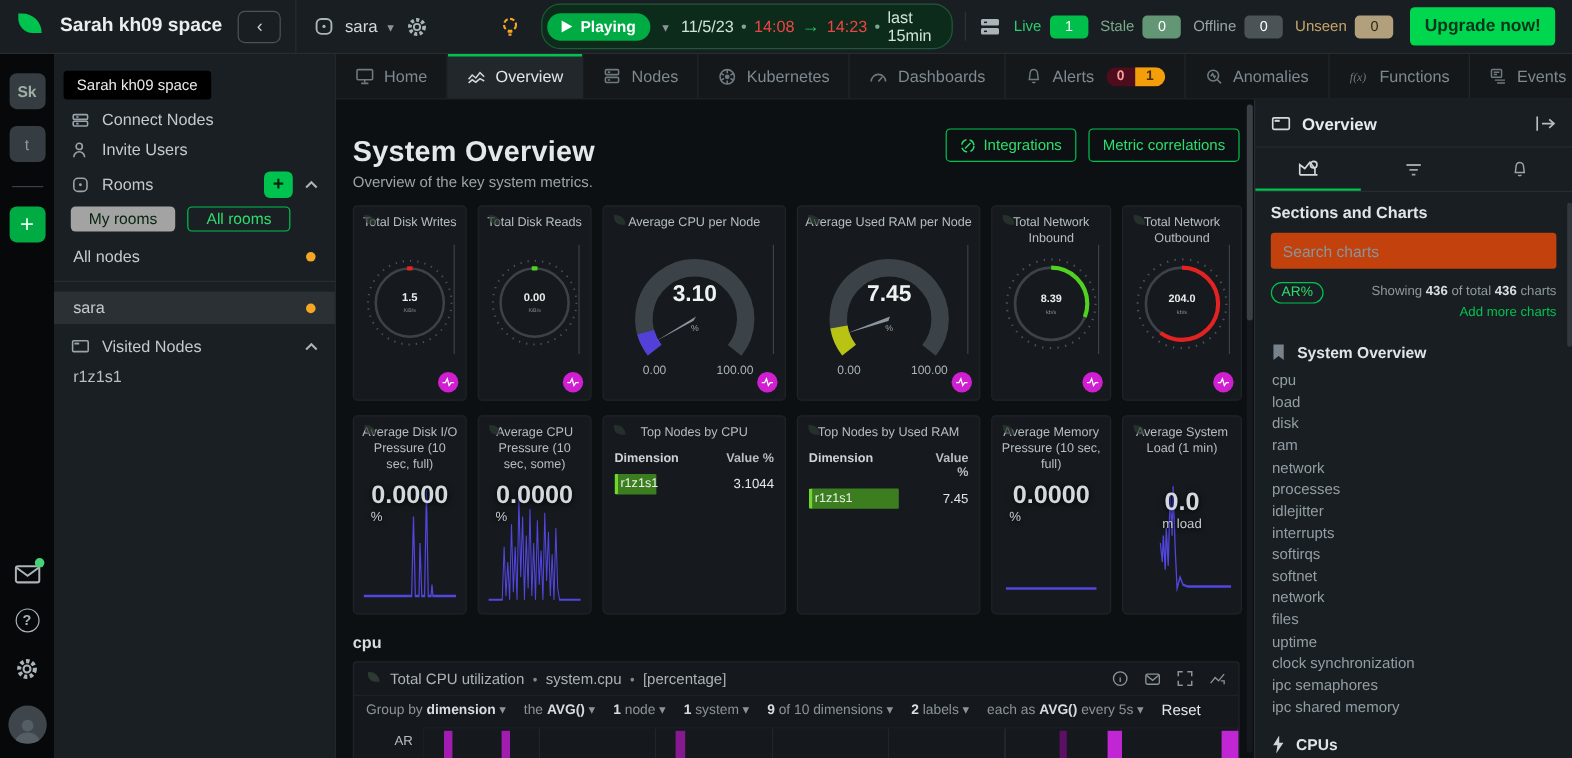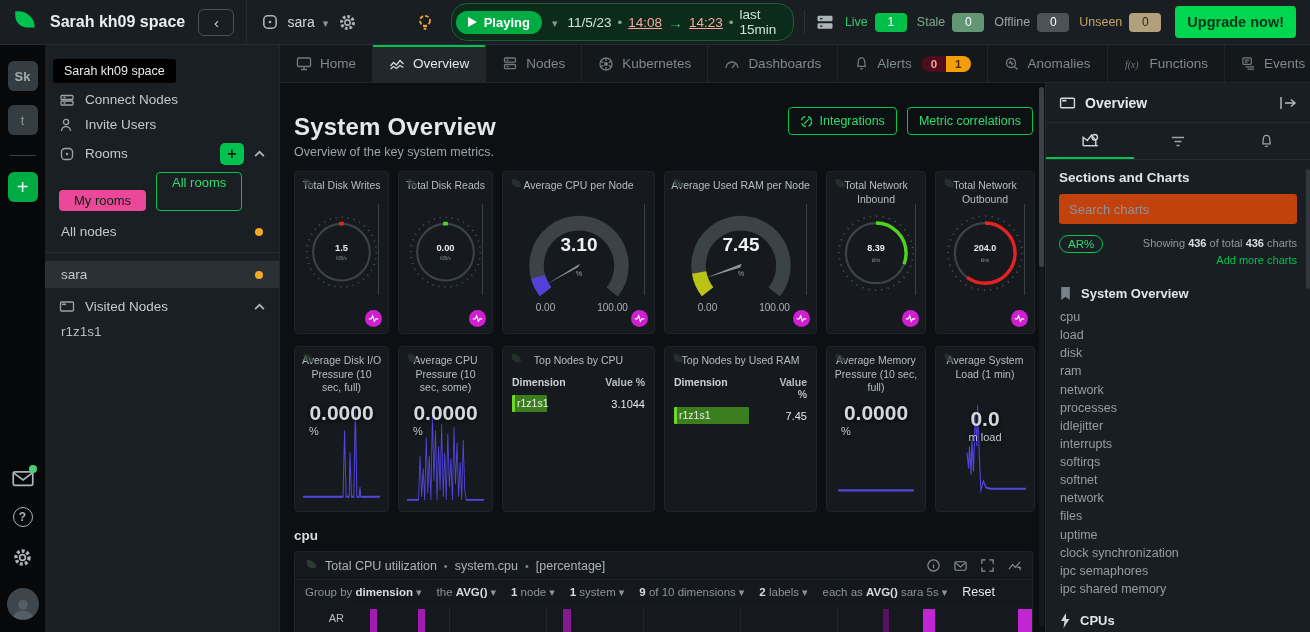--- a/index.html
+++ b/index.html
@@ -17,21 +17,21 @@
   .node-sel { display:flex; align-items:center; gap:8px; color:#d3dadd; font-size:14px; }
   .caret::after { content:"▾"; color:#8a949a; font-size:11px; }
   .hdr-ico { color:#aab4b9; }
   .hdr-gap { width:40px; }
   .playing-box { display:flex; align-items:center; gap:10px; background:#0c2b1b; border:1px solid #1e5c39;
     border-radius:16px; padding:3px 14px 3px 4px; margin-left:6px; }
   .playing-pill { display:flex; align-items:center; gap:7px; background:#00ab44; border-radius:999px;
     padding:4px 12px; color:#fff; font-weight:bold; font-size:13px; }
   .play-tri { width:0; height:0; border-left:9px solid #fff; border-top:5px solid transparent; border-bottom:5px solid transparent; }
   .daterange { display:flex; align-items:center; gap:6px; color:#cfe4d6; font-size:13.5px; }
-  .daterange .t { color:#fca5a5;text-decoration:underline; }
+  .daterange .t { color:#ef4444; }
   .daterange .arrow { color:#2ebd6b; font-size:15px; }
   .dot-sep::before { content:"•"; color:#7ca98b; }
   .vdiv { width:1px; height:24px; background:#2c3338; }
   .counts { display:flex; align-items:center; gap:10px; }
   .count { display:flex; align-items:center; gap:7px; font-size:12.5px; }
   .count .badge { min-width:32px; text-align:center; border-radius:4px; padding:2.5px 0; font-size:12px; color:#fff; }
   .count:nth-child(1) .lbl { color:#2ecc6e; } .count:nth-child(1) .badge { background:#00bf4a; }
   .count:nth-child(2) .lbl { color:#7ca98b; } .count:nth-child(2) .badge { background:#629674; }
   .count:nth-child(3) .lbl { color:#9aa4a8; } .count:nth-child(3) .badge { background:#4b5357; }
   .count:nth-child(4) .lbl { color:#c5a569; } .count:nth-child(4) .badge { background:#b1a07b; color:#2d2616; }
@@ -58,21 +58,21 @@
   
   .sidebar { width:235px; background:#1a1f23; border-right:1px solid #22282c; position:relative; padding-top:42px; font-size:13.5px; }
   .tooltip { position:absolute; left:8px; top:14px; background:#000; color:#eaeaea; font-size:12.5px;
     padding:5px 11px; border-radius:3px; z-index:5; white-space:nowrap; }
   .side-item { display:flex; align-items:center; gap:10px; padding:3px 14px; height:25px; color:#c3cace; cursor:pointer; }
   .side-ico { color:#9aa4aa; flex:none; }
   .rooms-plus { margin-left:auto; width:24px; height:22px; background:#00c24e; border-radius:5px; color:#06240f;
     font-size:16px; font-weight:bold; display:flex; align-items:center; justify-content:center; cursor:pointer; }
   .chev { color:#aab4b9; }
   .toggle-row { display:flex; gap:10px; padding:6px 14px 8px; }
-  .pill-filled { background:#ec4899; color:#06240f; font-size:13px; padding:3px 15px; border-radius:4px; cursor:pointer;margin-top:18px; }
+  .pill-filled { background:#a3a3a3; color:#06240f; font-size:13px; padding:3px 15px; border-radius:4px; cursor:pointer; }
   .pill-outline { border:1px solid #00c24e; color:#2edc6e; font-size:13px; padding:2px 15px; border-radius:4px; cursor:pointer; }
   .room-row { display:flex; align-items:center; justify-content:space-between; padding:5px 16px; color:#c3cace; cursor:pointer; }
   .odot { width:8px; height:8px; border-radius:50%; background:#f5a623; }
   .side-sep { border-top:1px solid #272d31; margin:8px 0 0; }
   .room-row.sel { background:#2a3034; padding:6px 16px; }
   .visited-sub { padding:5px 16px 5px 40px; color:#b6bec2; cursor:pointer; }
 
   
   .right-region { width:1030px; display:flex; flex-direction:column; }
   .tabbar { height:38px; display:flex; background:#14181b; border-bottom:1px solid #20262a; }
@@ -119,21 +119,21 @@
   .gbar { position:absolute; left:0; top:0; bottom:0; background:#3c7e1f; border-left:3px solid #6fd62b; border-radius:1px; }
   .bar-label { position:absolute; left:5px; top:2px; font-size:10.5px; color:#e9f0ea; white-space:nowrap; }
   .tbl-val { font-size:11px; color:#e2e7e9; }
 
   .sec-head { font-size:13.5px; font-weight:bold; color:#d7dde0; margin:16px 0 8px; }
   .chart-card { background:#15191d; border:1px solid #20252a; border-radius:3px; }
   .chart-title-row { display:flex; align-items:center; gap:7px; padding:6px 10px; font-size:12.5px; color:#aab3b8; }
   .ct-sep::before { content:"•"; color:#7e8990; font-size:11px; }
   .chart-icons { margin-left:auto; display:flex; gap:12px; color:#8a949a; }
   .chart-icons span { cursor:pointer; display:flex; }
-  .chart-toolbar { display:flex; align-items:center; gap:15px; padding:5px 10px 4px; font-size:11.5px; color:#8a949a;
+  .chart-toolbar { display:flex; align-items:flex-start; gap:15px; padding:5px 10px 4px; font-size:11.5px; color:#8a949a;
     border-top:1px solid #1d2226; white-space:nowrap; }
   .chip b { color:#d6dce0; font-weight:bold; }
   .chip { cursor:pointer; }
   .chip .caret::after { margin-left:3px; }
   .reset-btn { color:#e4e9eb; font-size:12.5px; cursor:pointer; }
   .ar-row { display:flex; margin-top:3px; height:29px; }
   .ar-gutter { width:58px; text-align:right; padding:6px 9px 0 0; font-size:11px; color:#b6bec2; }
   .ar-strip { flex:1; position:relative; border-bottom:1px solid #23292d; border-top:1px solid #1a1f23;
     background-image:repeating-linear-gradient(90deg, transparent 0 calc(14.2857% - 1px), #20262b calc(14.2857% - 1px) 14.2857%); }
   .ar-bar { position:absolute; top:2px; bottom:2px; }
@@ -746,21 +746,21 @@
                 </span>
             </span>
           </div>
           <div class="chart-toolbar">
             <span class="chip"><span>Group by </span><b>dimension</b><span></span><span class="caret"></span></span>
             <span class="chip"><span>the </span><b>AVG()</b><span></span><span class="caret"></span></span>
             <span class="chip"><b>1</b><span> node</span><span class="caret"></span></span>
             <span class="chip"><b>1</b><span> system</span><span class="caret"></span></span>
             <span class="chip"><b>9</b><span> of 10 dimensions</span><span class="caret"></span></span>
             <span class="chip"><b>2</b><span> labels</span><span class="caret"></span></span>
-            <span class="chip"><span>each as </span><b>AVG()</b><span> sara 5s</span><span class="caret"></span></span>
+            <span class="chip"><span>each as </span><b>AVG()</b><span> every 5s</span><span class="caret"></span></span>
             <span class="reset-btn">Reset</span>
           </div>
           <div class="ar-row">
             <div class="ar-gutter">AR</div>
             <div class="ar-strip">
                 <div class="ar-bar" style="left: 2.5%; width: 1.1%; background: rgb(162, 28, 175);"></div>
                 <div class="ar-bar" style="left: 9.5%; width: 1.1%; background: rgb(162, 28, 175);"></div>
                 <div class="ar-bar" style="left: 31%; width: 1.1%; background: rgb(134, 25, 143);"></div>
                 <div class="ar-bar" style="left: 78%; width: 0.9%; background: rgb(91, 16, 101);"></div>
                 <div class="ar-bar" style="left: 84%; width: 1.7%; background: rgb(192, 38, 211);"></div>

